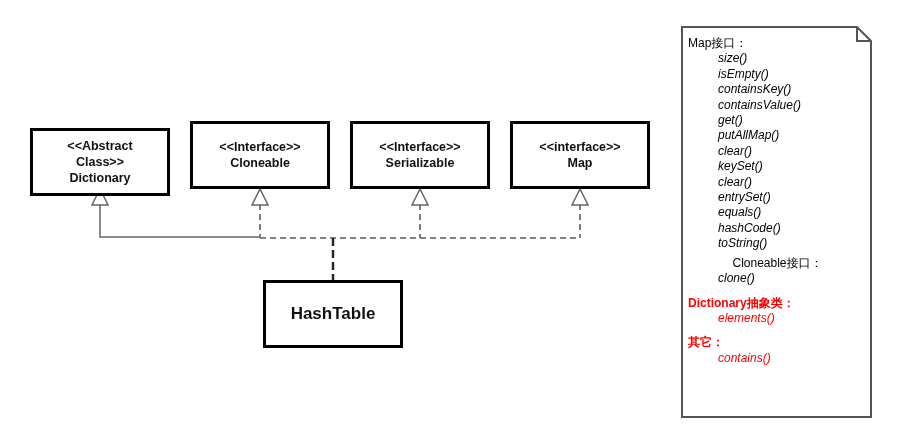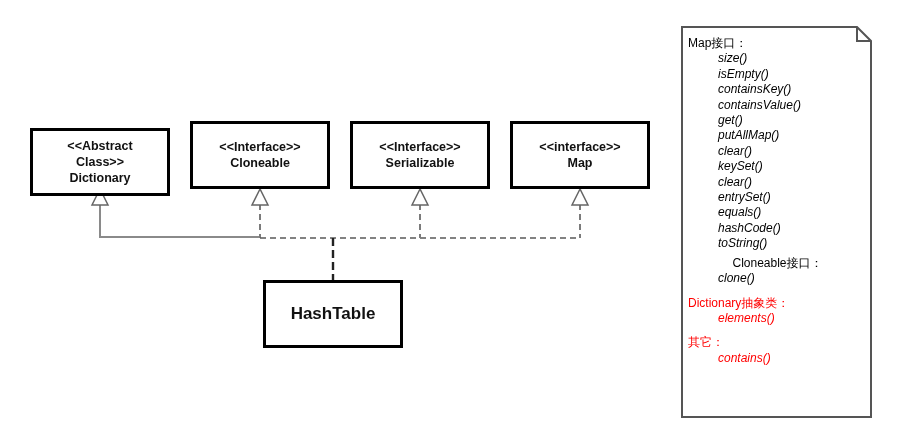--- a/index.html
+++ b/index.html
@@ -18,21 +18,21 @@
   #box-hashtable{left:263px;top:280px;width:140px;height:68px;font-size:17px;}
   .note{position:absolute;left:681px;top:26px;width:191px;height:392px;border-radius:15px;}
   .note svg{position:absolute;left:0;top:0;}
   .note-content{
     position:absolute;left:0;top:0;right:0;
     padding:10px 5px 0 7px;font-size:12px;line-height:15.4px;color:#000000;
   }
   .note-heading{white-space:nowrap;}
   .note-method{padding-left:30px;white-space:nowrap;font-style:italic;}
   .sec-gap-sm{margin-top:4px;text-align:center;}
-  .sec-gap{margin-top:9px;}
+  .sec-gap{margin-top:9px;font-weight:bold;}
   .red{color:#ff0000;}
 </style>
 </head>
 <body>
 
 <div class="stage">
 
   <svg class="connectors" width="901" height="437" viewBox="0 0 901 437">
 
     <path d="M100 204 V237 H260" fill="none" stroke="#8a8a8a" stroke-width="2"></path>

